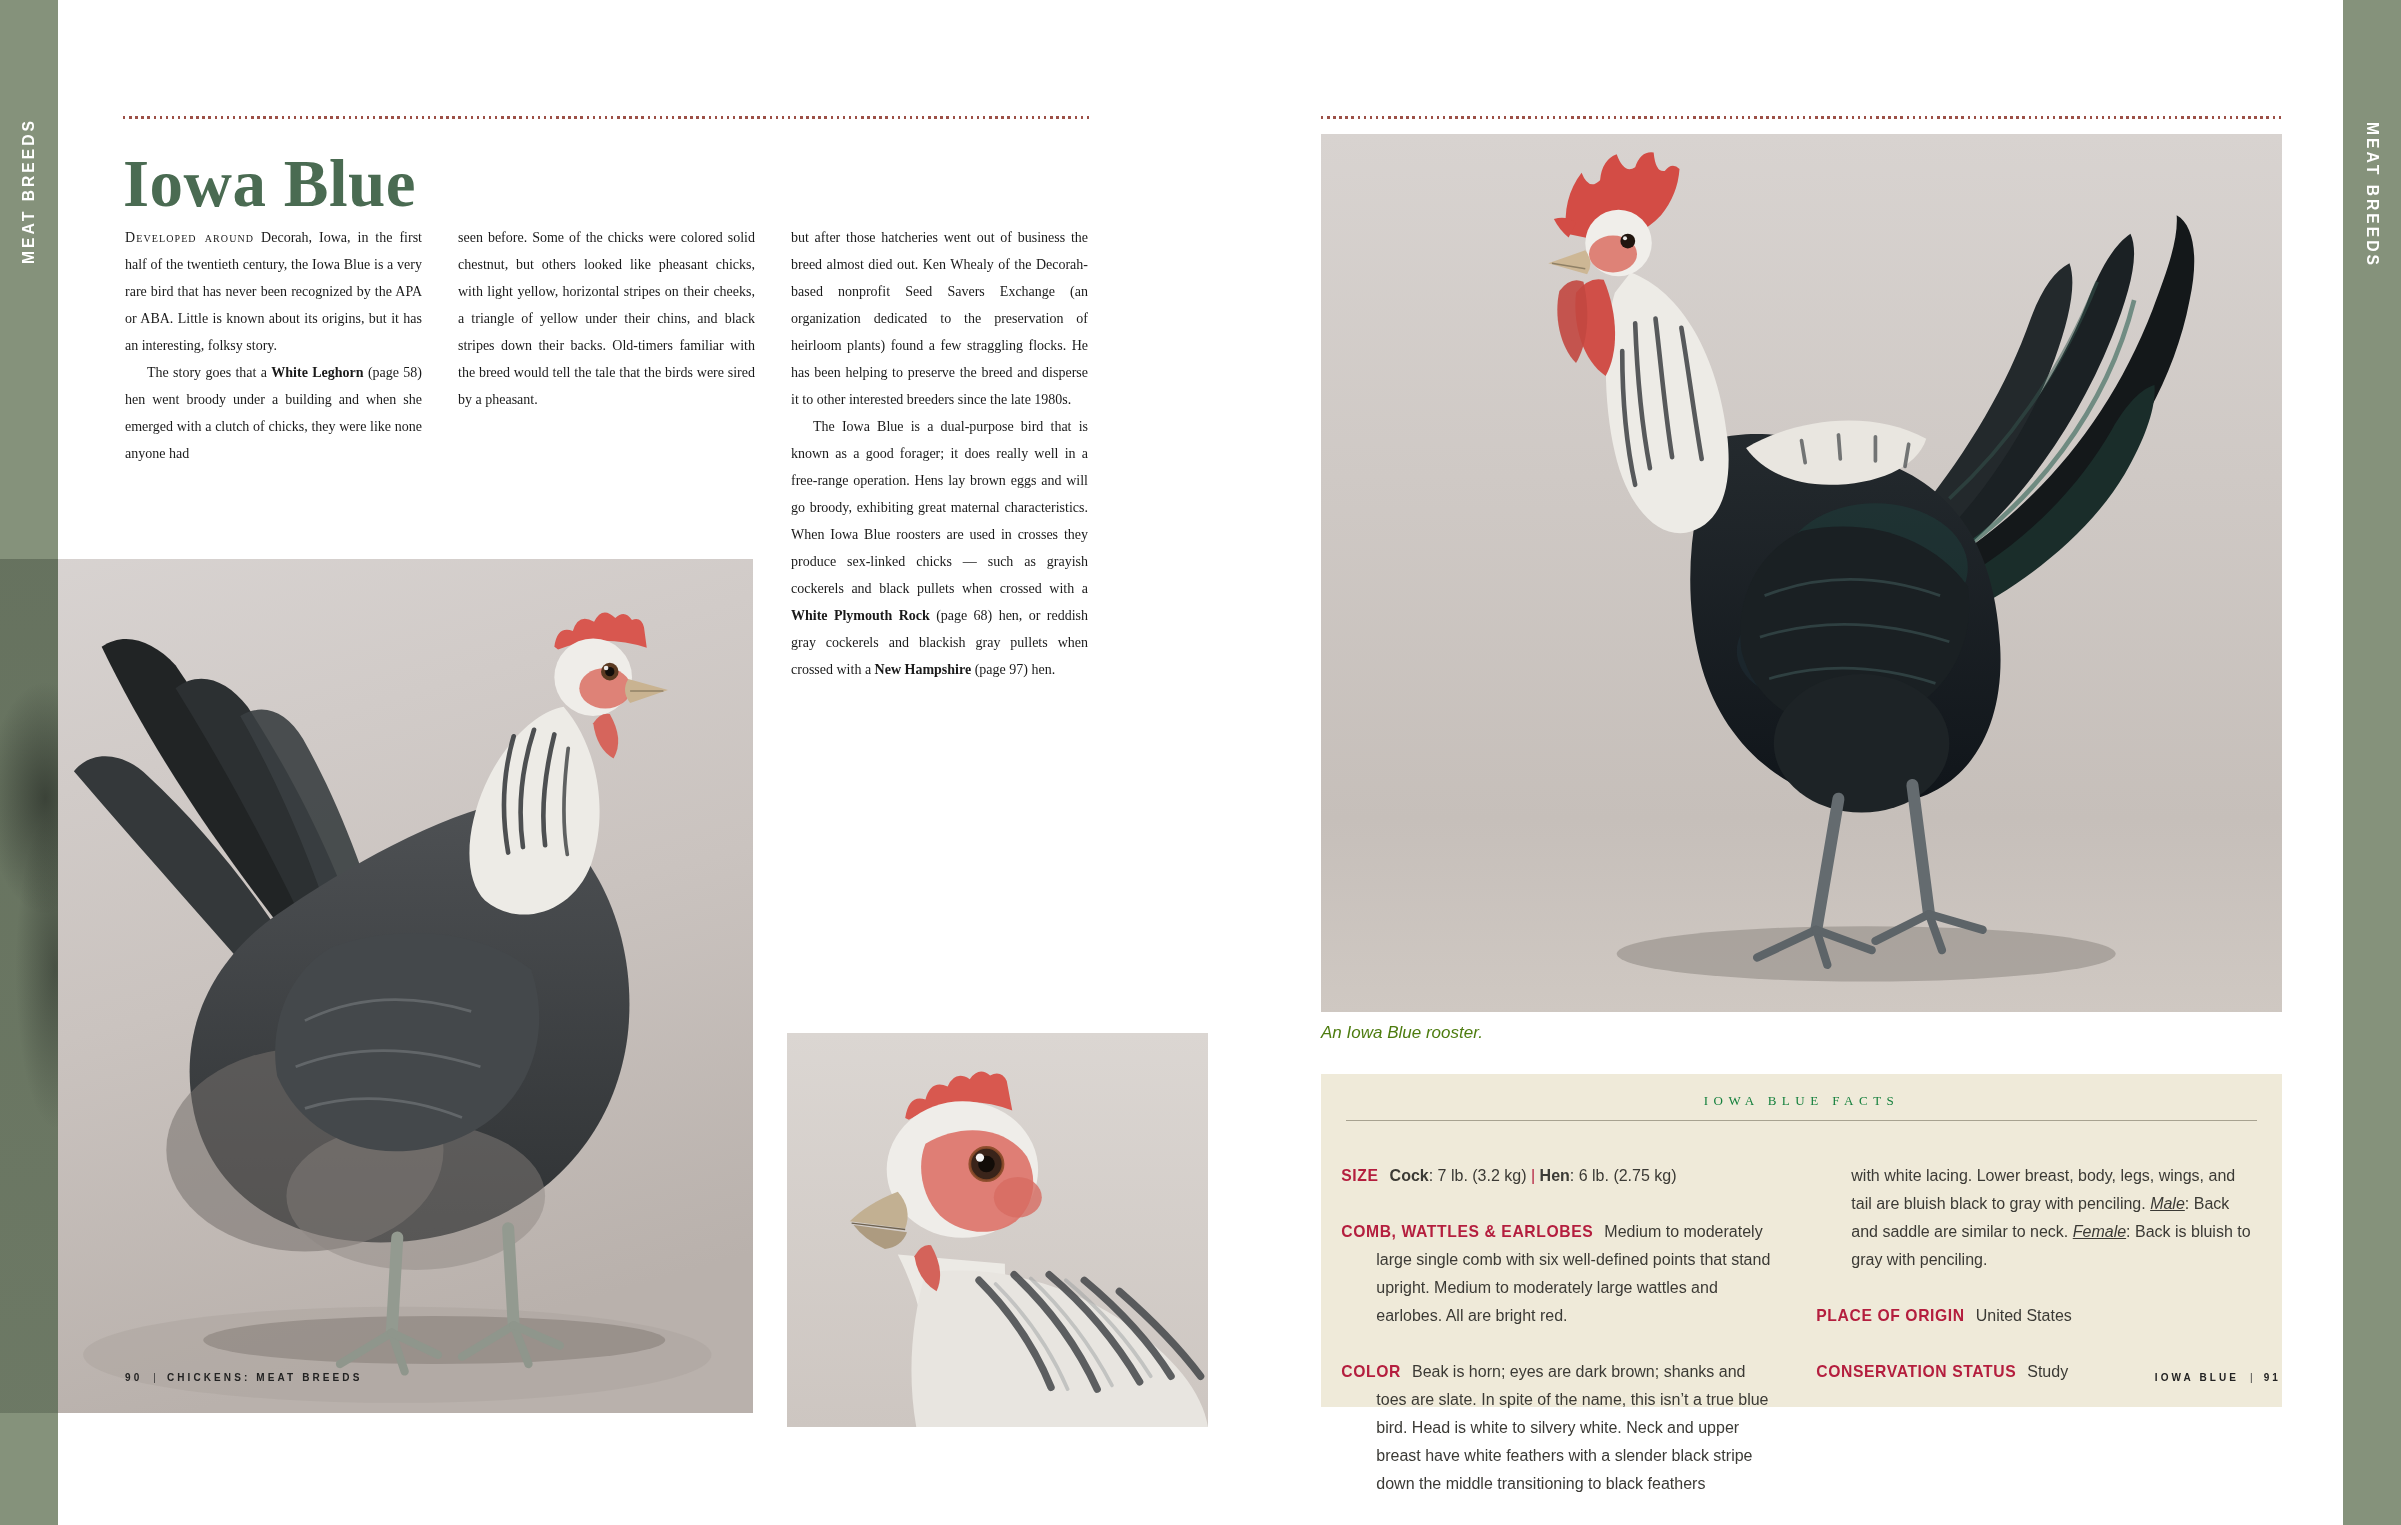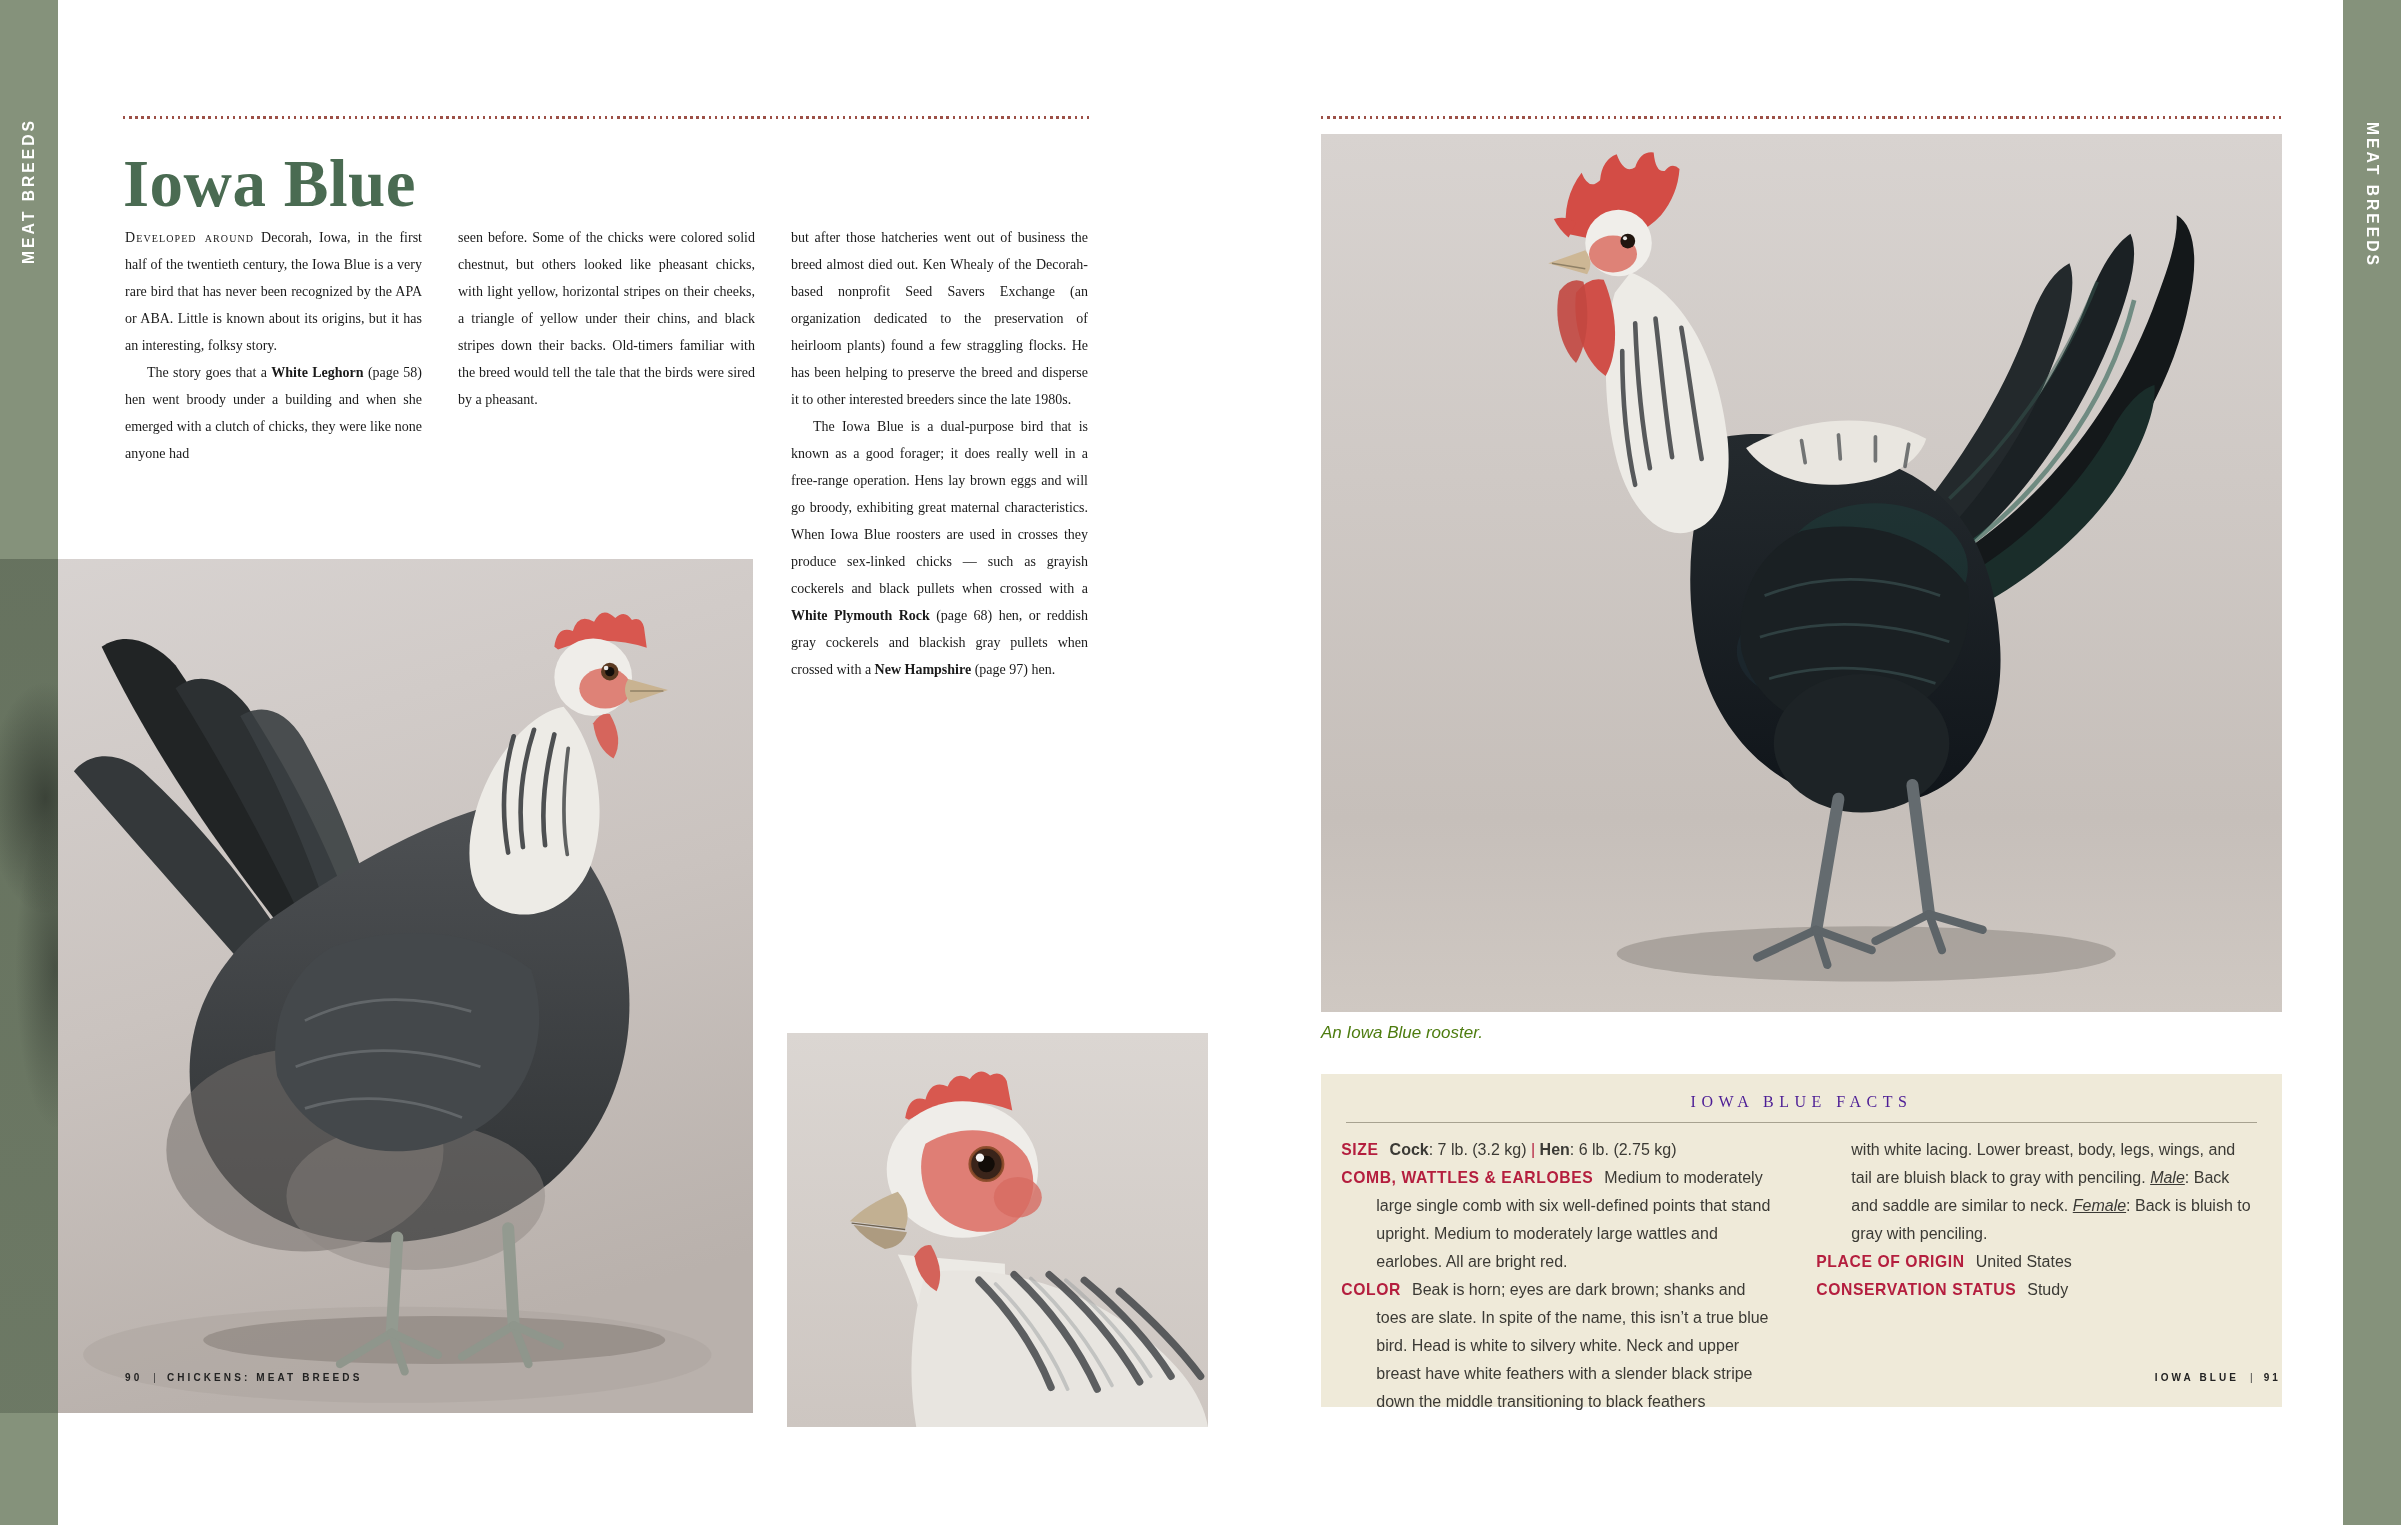--- a/index.html
+++ b/index.html
@@ -56,27 +56,27 @@
     font-family:"Liberation Sans","DejaVu Sans",sans-serif;font-weight:700;
     font-size:17.5px;line-height:27px;color:#2C2B27;}
   .rooster-caption{position:absolute;left:1321px;top:1023px;
     font-family:"Liberation Sans","DejaVu Sans",sans-serif;font-style:italic;
     font-size:17px;color:#4d7c0f;}
 
   
   .facts-box{position:absolute;left:1321px;top:1074px;width:961px;height:333px;
     background:var(--cream);font-family:"Liberation Sans","DejaVu Sans",sans-serif;}
   .facts-title{margin-top:18.5px;text-align:center;font-family:"Liberation Serif","DejaVu Serif",serif;
-    font-size:16px;letter-spacing:5.5px;color:#4c1d95;}
+    font-size:13px;letter-spacing:5.5px;color:#15803d;}
   .facts-rule{width:911px;margin:11px auto 0;border-top:0.9px solid rgba(96,90,72,.5);}
   .facts-cols{display:flex;padding:13px 26px 0 20.3px;}
   .facts-col{width:434px;}
   .facts-col.rightcol{margin-left:41px;width:439px;}
   .fact{font-size:16px;line-height:28px;color:var(--facts-ink);
-    padding-left:35px;text-indent:-35px;}
+    padding-left:35px;text-indent:-35px;margin-top:28px;}
   .fact.continuation{text-indent:0;}
   .fact-label{color:var(--red);font-weight:700;font-size:15.7px;letter-spacing:0.6px;margin-right:11px;}
 
   
   .footer{position:absolute;top:1372px;font-family:"Liberation Sans","DejaVu Sans",sans-serif;
     font-weight:700;font-size:10px;letter-spacing:3.1px;color:#222222;}
   .footer.left{left:125px;}
   .footer.right{right:120px;text-align:right;}
   .footer .sep{font-weight:400;color:#3a3a3a;padding:0 11px;letter-spacing:0;}
 </style>

